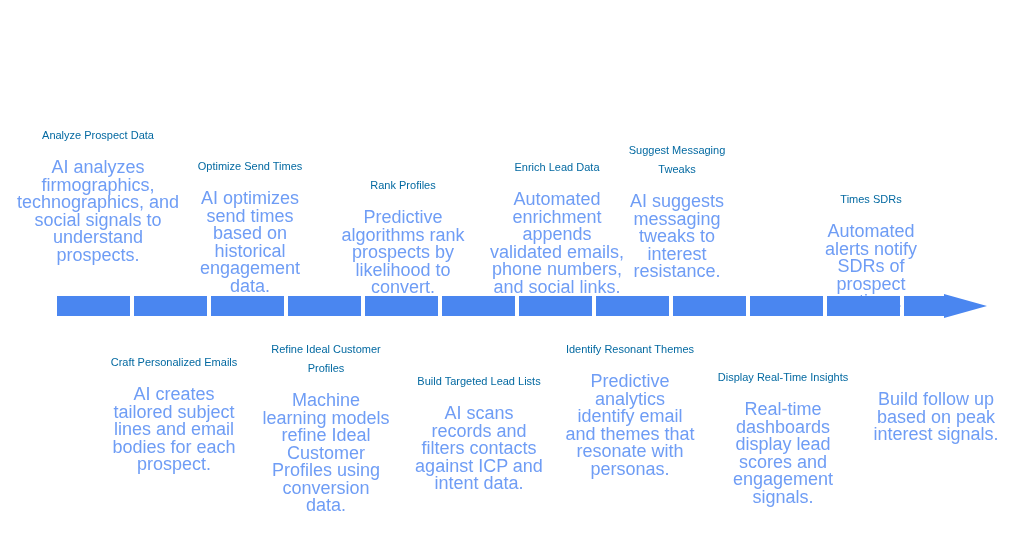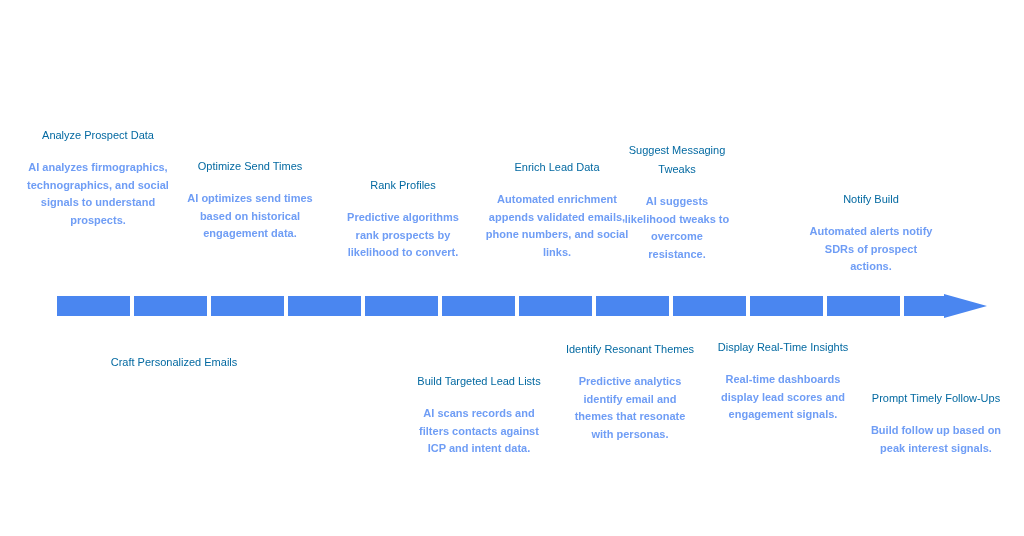--- a/index.html
+++ b/index.html
@@ -50,41 +50,41 @@
     text-align: center;
   }
   .step-title {
     font-size: 11px;
     font-weight: normal;
     color: #0369a1;
     line-height: 19px;
     margin: 0 0 14px 0;
   }
   .step-desc {
-    font-size: 11px;
-    font-weight: bold;
+    font-size: 18px;
+    font-weight: normal;
     color: #6f9df5;
     line-height: 17.5px;
     margin: 2px;
   }
 
   
   .t1 { left: 14px;  top: 126px; width: 168px; }
   .t2 { left: 185px; top: 157px; width: 130px; }
   .t3 { left: 336px; top: 176px; width: 134px; }
   .t4 { left: 482px; top: 158px; width: 150px; }
   .t5 { left: 620px; top: 141px; width: 114px; }
   .t6 { left: 806px; top: 190px; width: 130px; }
 
   
   .b1 { left: 108px; top: 353px; width: 132px; }
   .b2 { left: 258px; top: 340px; width: 136px; }
   .b3 { left: 410px; top: 372px; width: 138px; }
   .b4 { left: 562px; top: 340px; width: 136px; }
-  .b5 { left: 712px; top: 338px; width: 142px; }
+  .b5 { left: 712px; top: 368px; width: 142px; }
   .b6 { left: 866px; top: 389px; width: 140px; }
 </style>
 </head>
 <body>
 
 <div class="canvas">
 
 
   <div class="step t1">
     <p class="step-title">Analyze Prospect Data</p>
@@ -97,24 +97,24 @@
   <div class="step t3">
     <p class="step-title">Rank Profiles</p>
     <p class="step-desc">Predictive algorithms rank prospects by likelihood to convert.</p>
   </div>
   <div class="step t4">
     <p class="step-title">Enrich Lead Data</p>
     <p class="step-desc">Automated enrichment appends validated emails, phone numbers, and social links.</p>
   </div>
   <div class="step t5">
     <p class="step-title">Suggest Messaging Tweaks</p>
-    <p class="step-desc">AI suggests likelihood tweaks to overcome resistance.</p>
+    <p class="step-desc">AI suggests messaging tweaks to interest resistance.</p>
   </div>
   <div class="step t6">
-    <p class="step-title">Notify Build</p>
+    <p class="step-title">Times SDRs</p>
     <p class="step-desc">Automated alerts notify SDRs of prospect actions.</p>
   </div>
 
   <div class="timeline">
     <svg width="930" height="24" viewBox="0 0 930 24" xmlns="http://www.w3.org/2000/svg">
       <g fill="#4a86f0">
         <rect x="0" y="2" width="73" height="20"></rect>
         <rect x="77" y="2" width="73" height="20"></rect>
         <rect x="154" y="2" width="73" height="20"></rect>
         <rect x="231" y="2" width="73" height="20"></rect>
@@ -126,31 +126,35 @@
         <rect x="693" y="2" width="73" height="20"></rect>
         <rect x="770" y="2" width="73" height="20"></rect>
         <rect x="847" y="2" width="40" height="20"></rect>
         <polygon points="887,0 930,12 887,24"></polygon>
       </g>
     </svg>
   </div>
 
   <div class="step b1">
     <p class="step-title">Craft Personalized Emails</p>
+    <p class="step-desc">AI creates tailored subject lines and email bodies for each prospect.</p>
+  </div>
+  <div class="step b2">
+    <p class="step-title">Refine Ideal Customer Profiles</p>
+    <p class="step-desc">Machine learning models refine Ideal Customer Profiles using conversion data.</p>
   </div>
   <div class="step b3">
     <p class="step-title">Build Targeted Lead Lists</p>
     <p class="step-desc">AI scans records and filters contacts against ICP and intent data.</p>
   </div>
   <div class="step b4">
     <p class="step-title">Identify Resonant Themes</p>
     <p class="step-desc">Predictive analytics identify email and themes that resonate with personas.</p>
   </div>
   <div class="step b5">
     <p class="step-title">Display Real-Time Insights</p>
     <p class="step-desc">Real-time dashboards display lead scores and engagement signals.</p>
   </div>
   <div class="step b6">
-    <p class="step-title">Prompt Timely Follow-Ups</p>
     <p class="step-desc">Build follow up based on peak interest signals.</p>
   </div>
 
 </div>
 
 </body></html>

